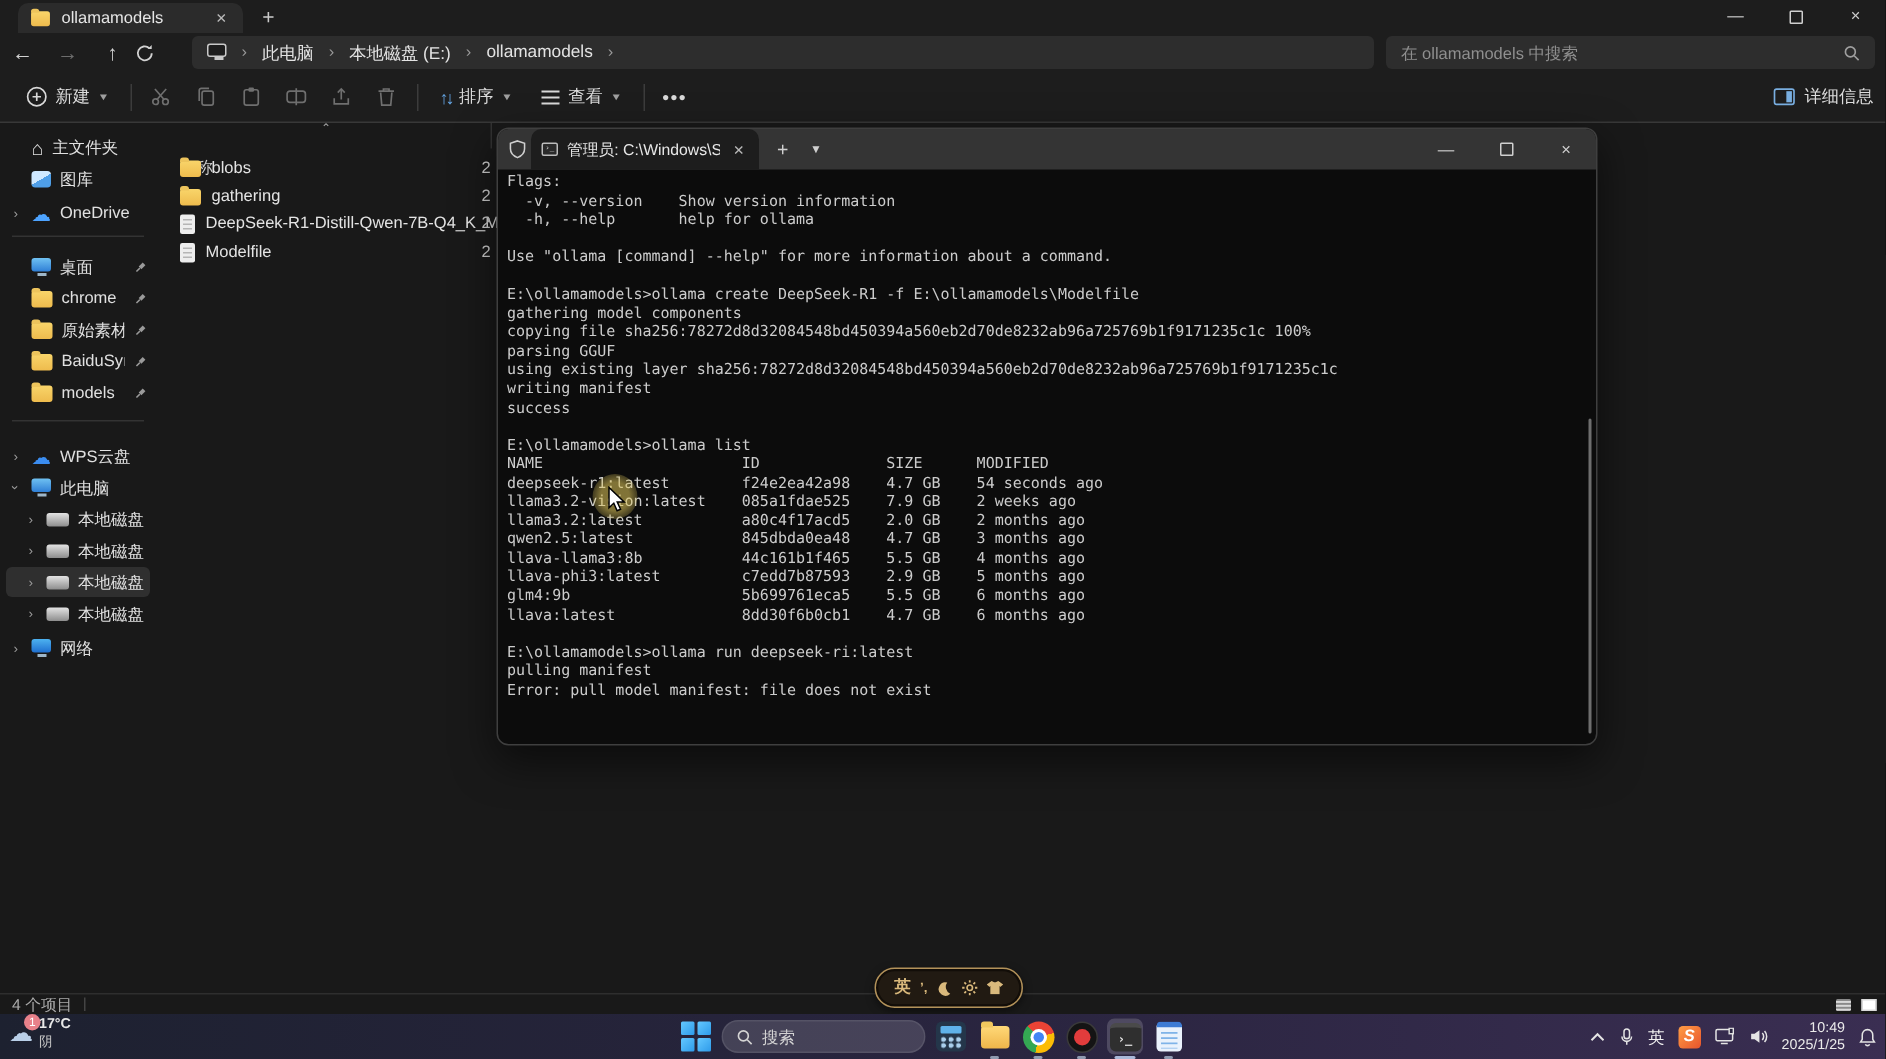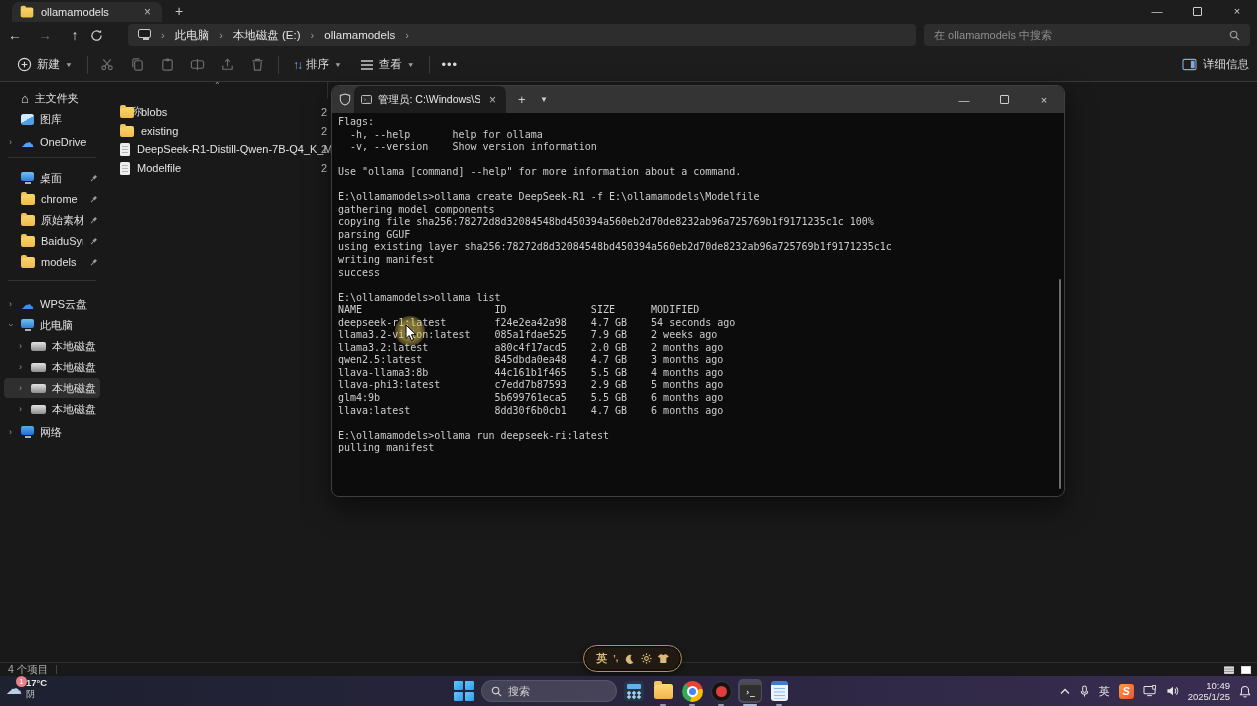--- a/index.html
+++ b/index.html
@@ -409,21 +409,21 @@
     <div class="filelist">
       <div class="flheader">名称</div>
       <div class="flsort">⌃</div>
       <div class="flcoldiv"></div>
       <div class="frow" style="top:21px">
           <span class="ic-folder"></span>
           <span>blobs</span>
         </div>
       <div class="frow" style="top:40px">
           <span class="ic-folder"></span>
-          <span>existing</span>
+          <span>gathering</span>
         </div>
       <div class="frow" style="top:58px">
           <span class="ic-file"></span>
           <span>DeepSeek-R1-Distill-Qwen-7B-Q4_K_M.gguf</span>
         </div>
       <div class="frow" style="top:77px">
           <span class="ic-file"></span>
           <span>Modelfile</span>
         </div>
       <div class="clip2" style="left:217px;top:24px">2</div>
@@ -462,22 +462,22 @@
         <div class="wc" style="height:27px">—</div>
         <div class="wc" style="height:27px">
             <span class="box"></span>
           </div>
         <div class="wc" style="height:27px">×</div>
       </div>
     </div>
     <div class="term-body">
 
     <div class="tline">Flags:</div>
+        <div class="tline">  -v, --version    Show version information</div>
         <div class="tline">  -h, --help       help for ollama</div>
-        <div class="tline">  -v, --version    Show version information</div>
         <div class="tline"></div>
         <div class="tline">Use "ollama [command] --help" for more information about a command.</div>
         <div class="tline"></div>
         <div class="tline">E:\ollamamodels&gt;ollama create DeepSeek-R1 -f E:\ollamamodels\Modelfile</div>
         <div class="tline">gathering model components</div>
         <div class="tline">copying file sha256:78272d8d32084548bd450394a560eb2d70de8232ab96a725769b1f9171235c1c 100%</div>
         <div class="tline">parsing GGUF</div>
         <div class="tline">using existing layer sha256:78272d8d32084548bd450394a560eb2d70de8232ab96a725769b1f9171235c1c</div>
         <div class="tline">writing manifest</div>
         <div class="tline">success</div>
@@ -488,20 +488,21 @@
         <div class="tline">llama3.2-vision:latest    085a1fdae525    7.9 GB    2 weeks ago</div>
         <div class="tline">llama3.2:latest           a80c4f17acd5    2.0 GB    2 months ago</div>
         <div class="tline">qwen2.5:latest            845dbda0ea48    4.7 GB    3 months ago</div>
         <div class="tline">llava-llama3:8b           44c161b1f465    5.5 GB    4 months ago</div>
         <div class="tline">llava-phi3:latest         c7edd7b87593    2.9 GB    5 months ago</div>
         <div class="tline">glm4:9b                   5b699761eca5    5.5 GB    6 months ago</div>
         <div class="tline">llava:latest              8dd30f6b0cb1    4.7 GB    6 months ago</div>
         <div class="tline"></div>
         <div class="tline">E:\ollamamodels&gt;ollama run deepseek-ri:latest</div>
         <div class="tline">pulling manifest</div>
+        <div class="tline">Error: pull model manifest: file does not exist</div>
         <div class="tline"></div>
       </div>
     <div class="term-scrollbar"></div>
     <div class="click-glow"></div>
     <svg class="cursor" width="13" height="18" viewBox="0 0 13 18">
         <path d="M1 1v13.5l3.2-3 2.2 5 2.3-1-2.2-4.8h4.6z" fill="#fff" stroke="#000" stroke-width="1"></path>
       </svg>
   </div>
 
   <div class="imebar">

